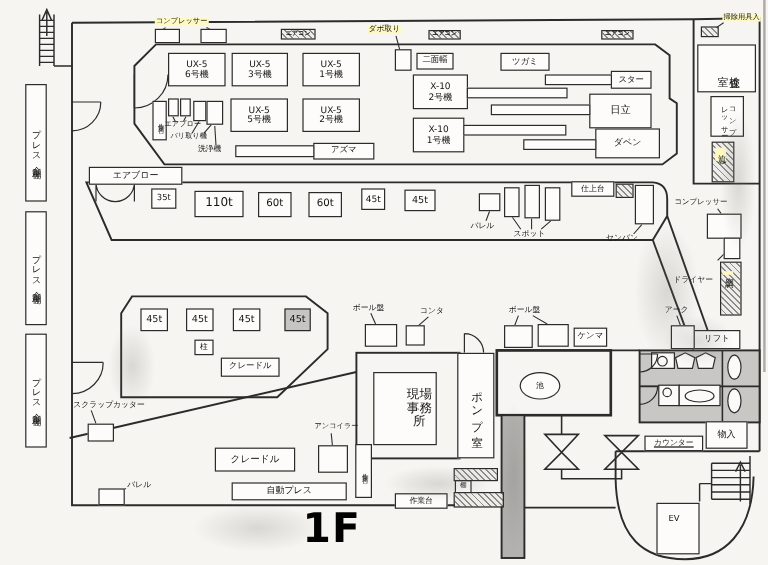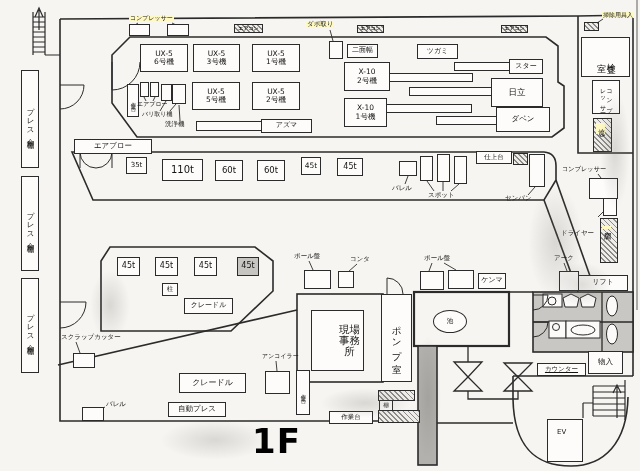--- a/index.html
+++ b/index.html
@@ -177,31 +177,31 @@
     <div class="bx hatch" style="left: 234px; top: 24px; width: 29px; height: 9px; font-size: 5px;">エアコン</div>
     <div class="bx hatch" style="left: 357px; top: 25px; width: 27px; height: 8px; font-size: 5px;">エアコン</div>
     <div class="bx hatch" style="left: 501px; top: 25px; width: 27px; height: 8px; font-size: 5px;">エアコン</div>
     <div class="bx" style="left: 117px; top: 257px; width: 23px; height: 19px; font-size: 8px;">45t</div>
     <div class="bx" style="left: 155px; top: 257px; width: 23px; height: 19px; font-size: 8px;">45t</div>
     <div class="bx" style="left: 194px; top: 257px; width: 23px; height: 19px; font-size: 8px;">45t</div>
     <div class="bx shade" style="left: 237px; top: 257px; width: 22px; height: 19px; font-size: 8px;">45t</div>
     <div class="bx" style="left: 162px; top: 283px; width: 16px; height: 13px; font-size: 6.5px;">柱</div>
     <div class="bx" style="left: 184px; top: 298px; width: 49px; height: 16px; font-size: 7px;">クレードル</div>
     <div class="bx" style="left: 179px; top: 373px; width: 67px; height: 20px; font-size: 8px;">クレードル</div>
-    <div class="bx" style="left: 168px; top: 402px; width: 58px; height: 15px; font-size: 7.5px;">自動プレス</div>
+    <div class="bx" style="left: 193px; top: 402px; width: 96px; height: 15px; font-size: 7.5px;">自動プレス</div>
     <div class="bx" style="left: 311px; top: 310px; width: 53px; height: 61px; font-size: 10.5px; padding-left: 24px;">現場
 事務所</div>
     <div class="bx vert" style="left: 381px; top: 294px; width: 31px; height: 88px; font-size: 9.5px;">ポンプ室</div>
     <div class="bx vert" style="left: 296px; top: 370px; width: 14px; height: 45px; font-size: 5.5px;">作業台</div>
     <div class="bx" style="left: 329px; top: 411px; width: 44px; height: 13px; font-size: 6.5px;">作業台</div>
     <div class="bx" style="left: 379px; top: 400px; width: 14px; height: 11px; font-size: 5.5px;">棚</div>
     <div class="bx hatch" style="left: 378px; top: 390px; width: 37px; height: 11px;"></div>
     <div class="bx hatch" style="left: 378px; top: 410px; width: 42px; height: 13px;"></div>
     <div class="bx" style="left: 478px; top: 273px; width: 28px; height: 16px; font-size: 7px;">ケンマ</div>
-    <div class="bx" style="left: 578px; top: 275px; width: 50px; height: 16px; font-size: 7px;">リフト</div>
+    <div class="bx" style="left: 578px; top: 275px; width: 39px; height: 16px; font-size: 7px;">リフト</div>
     <div class="bx" style="left: 537px; top: 363px; width: 49px; height: 13px; font-size: 6.5px; text-decoration: underline;">カウンター</div>
     <div class="bx" style="left: 588px; top: 351px; width: 35px; height: 23px; font-size: 7.5px;">物入</div>
     <div class="bx" style="left: 547px; top: 419px; width: 36px; height: 43px;"></div>
     <div class="bx hatch" style="left: 600px; top: 218px; width: 18px; height: 45px;"></div>
     <div class="bx ell" style="left: 433px; top: 310px; width: 34px; height: 23px; font-size: 6.5px;">池</div>
     <div class="bx" style="left: 129px; top: 24px; width: 21px; height: 12px;"></div>
     <div class="bx" style="left: 167px; top: 24px; width: 22px; height: 12px;"></div>
     <div class="bx" style="left: 329px; top: 41px; width: 14px; height: 18px;"></div>
     <div class="bx" style="left: 140px; top: 82px; width: 9px; height: 15px;"></div>
     <div class="bx" style="left: 150px; top: 82px; width: 9px; height: 15px;"></div>

